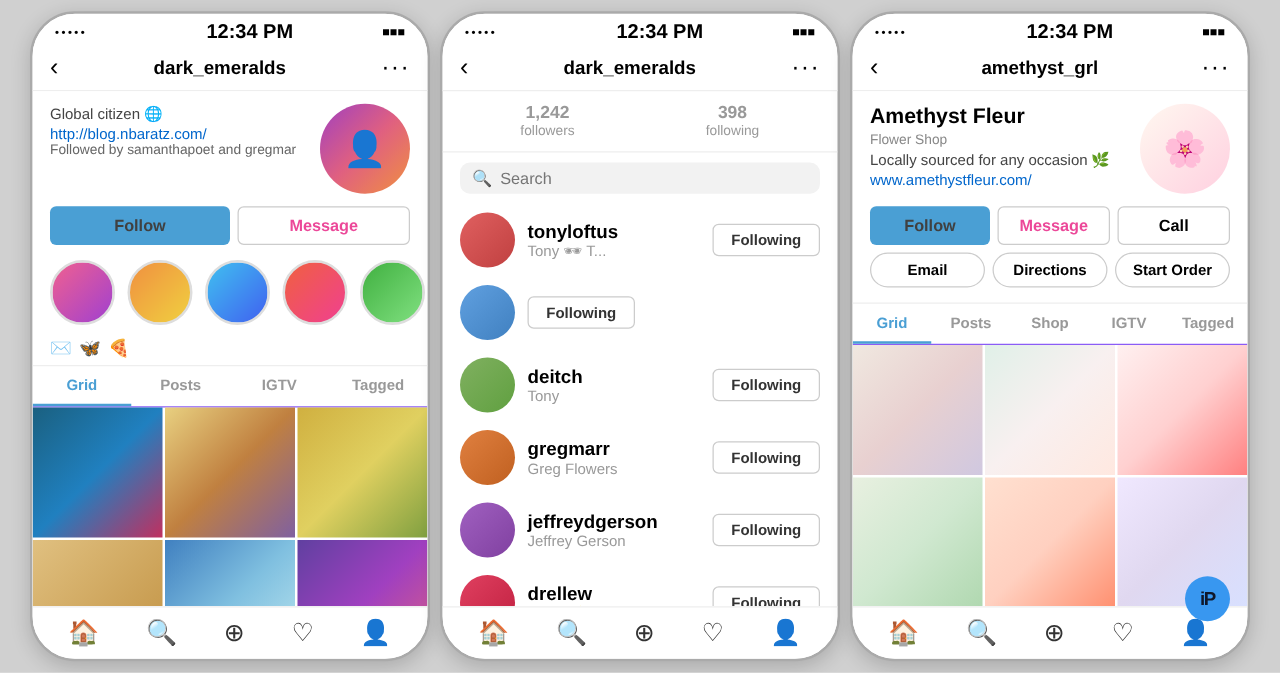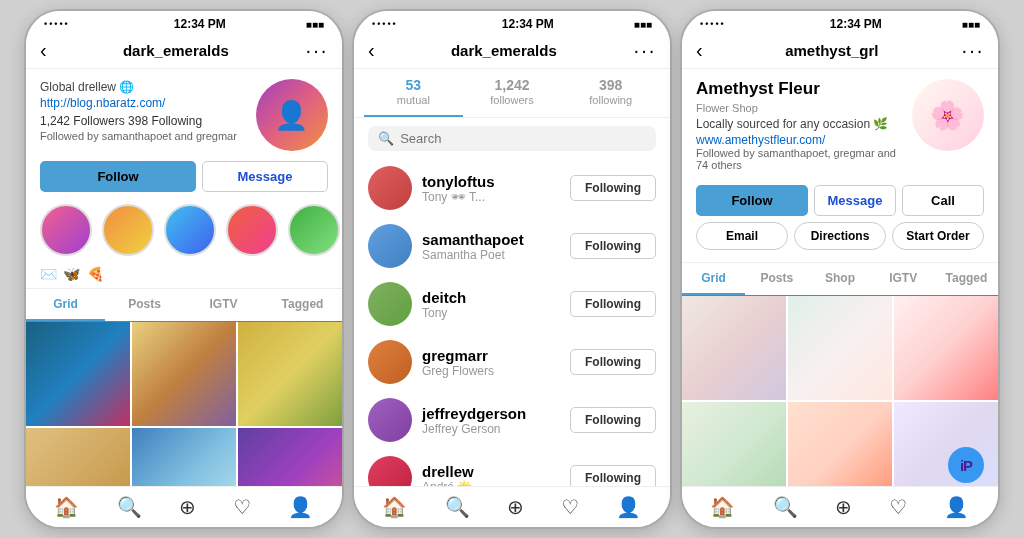--- a/index.html
+++ b/index.html
@@ -40,21 +40,21 @@
       display: flex;
       justify-content: space-between;
       align-items: center;
       padding: 6px 18px 2px;
       font-size: 11px;
       font-weight: 600;
       background: #fff;
       flex-shrink: 0;
     }
     .status-bar .dots { letter-spacing: 2px; font-size: 9px; }
-    .status-bar .time { font-size: 12px; font-weight: 700; margin-left: 24px; }
+    .status-bar .time { font-size: 16px; font-weight: 700; margin-left: 24px; }
     .status-bar .right { display: flex; gap: 4px; align-items: center; font-size: 10px; }
 
     
     .nav-bar {
       display: flex;
       justify-content: space-between;
       align-items: center;
       padding: 6px 14px;
       background: #fff;
       border-bottom: 1px solid #eee;
@@ -95,32 +95,32 @@
       background: linear-gradient(135deg, #fff8f0, #ffd0e0);
     }
     .action-buttons {
       display: flex;
       gap: 6px;
       padding: 4px 14px 6px;
     }
     .btn-follow {
       flex: 1;
       background: #4a9fd4;
-      color: #000000;
+      color: #404040;
       border: none;
       border-radius: 5px;
-      padding: 7px 16px;
+      padding: 7px 4px;
       font-size: 13px;
       font-weight: 600;
       cursor: pointer;
     }
     .btn-message {
       flex: 1;
       background: #fff;
-      color: #1d4ed8;
+      color: #ec4899;
       border: 1.5px solid #ccc;
       border-radius: 5px;
       padding: 7px 0;
       font-size: 13px;
       font-weight: 600;
       cursor: pointer;
     }
     .btn-call {
       flex: 1;
       background: #fff;
@@ -305,27 +305,27 @@
       padding: 5px 14px;
       font-size: 12px;
       font-weight: 600;
       cursor: pointer;
       color: #333;
     }
 
     
     .ip-watermark {
       position: absolute;
-      bottom: 44px;
+      bottom: 30px;
       right: 14px;
       width: 36px; height: 36px;
       background: #3897f0;
       border-radius: 50%;
       display: flex; align-items: center; justify-content: center;
-      color: #4c1d95;
+      color: #0f172a;
       font-size: 15px;
       font-weight: 900;
       letter-spacing: -1px;
     }
   </style>
 </head>
 <body>
 
 <div class="phones-container">
 
@@ -338,25 +338,22 @@
       </span>
     </div>
     <div class="nav-bar">
       <span class="back-btn">‹</span>
       <span class="username">dark_emeralds</span>
       <span class="more-btn">···</span>
     </div>
     <div class="profile-content">
       <div class="profile-header">
         <div class="profile-info">
-          <div class="profile-bio">Global drellew 🌐</div>
+          <div class="profile-bio">Global citizen 🌐</div>
           <div class="profile-link">http://blog.nbaratz.com/</div>
-          <div class="profile-stats">
-            <span>1,242 Followers  398 Following</span>
-          </div>
           <div class="followed-by">Followed by samanthapoet and gregmar</div>
         </div>
         <div class="profile-avatar">👤</div>
       </div>
       <div class="action-buttons">
         <button class="btn-follow">Follow</button>
         <button class="btn-message">Message</button>
       </div>
       <div class="stories-row">
         <div class="story-circle c1"></div>
@@ -402,24 +399,20 @@
       <span class="right">
         <span>■■■</span>
       </span>
     </div>
     <div class="nav-bar">
       <span class="back-btn">‹</span>
       <span class="username">dark_emeralds</span>
       <span class="more-btn">···</span>
     </div>
     <div class="followers-tabs">
-      <div class="ftab active">
-        <span class="ftab-count">53</span>
-        <span class="ftab-label">mutual</span>
-      </div>
       <div class="ftab">
         <span class="ftab-count">1,242</span>
         <span class="ftab-label">followers</span>
       </div>
       <div class="ftab">
         <span class="ftab-count">398</span>
         <span class="ftab-label">following</span>
       </div>
     </div>
     <div class="search-bar">
@@ -432,24 +425,20 @@
         <div class="follower-avatar fa1"></div>
         <div class="follower-info">
           <div class="follower-username">tonyloftus</div>
           <div class="follower-name">Tony 🕶 T...</div>
         </div>
         <button class="btn-following">Following</button>
       </div>
 
       <div class="follower-item">
         <div class="follower-avatar fa2"></div>
-        <div class="follower-info">
-          <div class="follower-username">samanthapoet</div>
-          <div class="follower-name">Samantha Poet</div>
-        </div>
         <button class="btn-following">Following</button>
       </div>
 
       <div class="follower-item">
         <div class="follower-avatar fa3"></div>
         <div class="follower-info">
           <div class="follower-username">deitch</div>
           <div class="follower-name">Tony</div>
         </div>
         <button class="btn-following">Following</button>
@@ -505,21 +494,20 @@
       <span class="username">amethyst_grl</span>
       <span class="more-btn">···</span>
     </div>
     <div class="profile-content">
       <div class="profile-header">
         <div class="profile-info">
           <div class="profile-name">Amethyst Fleur</div>
           <div class="profile-bio" style="font-size:11px;color:#888;">Flower Shop</div>
           <div class="profile-bio">Locally sourced for any occasion 🌿</div>
           <div class="profile-link">www.amethystfleur.com/</div>
-          <div class="followed-by">Followed by samanthapoet, gregmar and 74 others</div>
         </div>
         <div class="profile-avatar flower">🌸</div>
       </div>
       <div class="action-buttons">
         <button class="btn-follow">Follow</button>
         <button class="btn-message">Message</button>
         <button class="btn-call">Call</button>
       </div>
       <div class="action-buttons-row2">
         <button class="btn-sm">Email</button>

